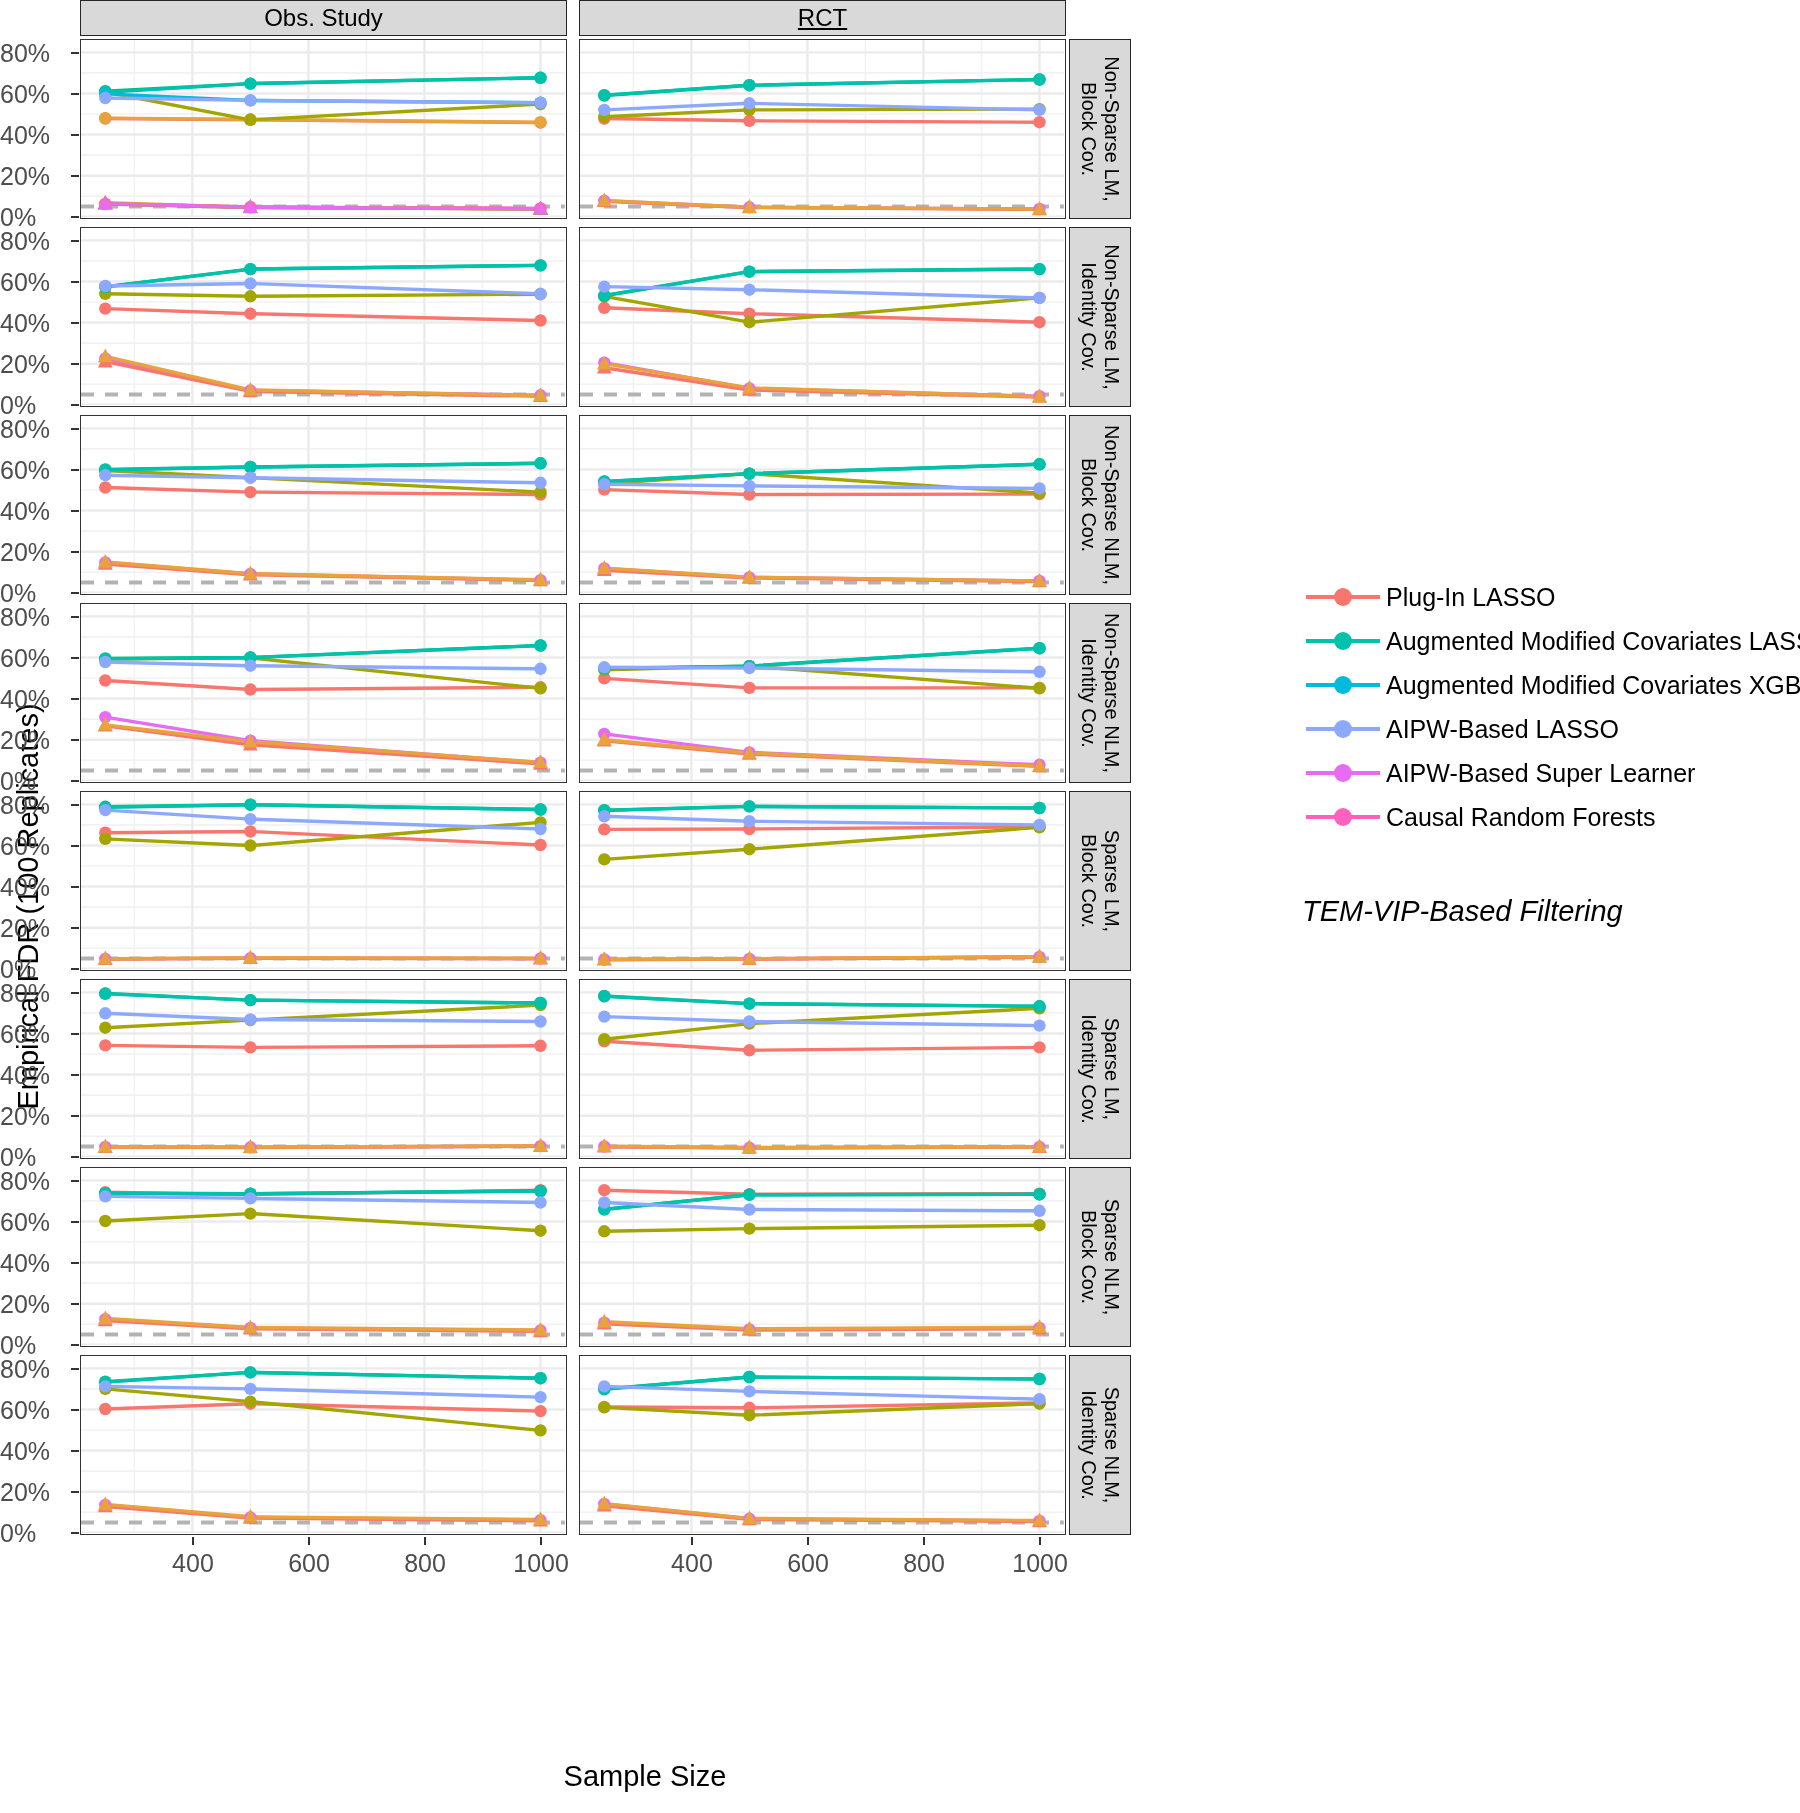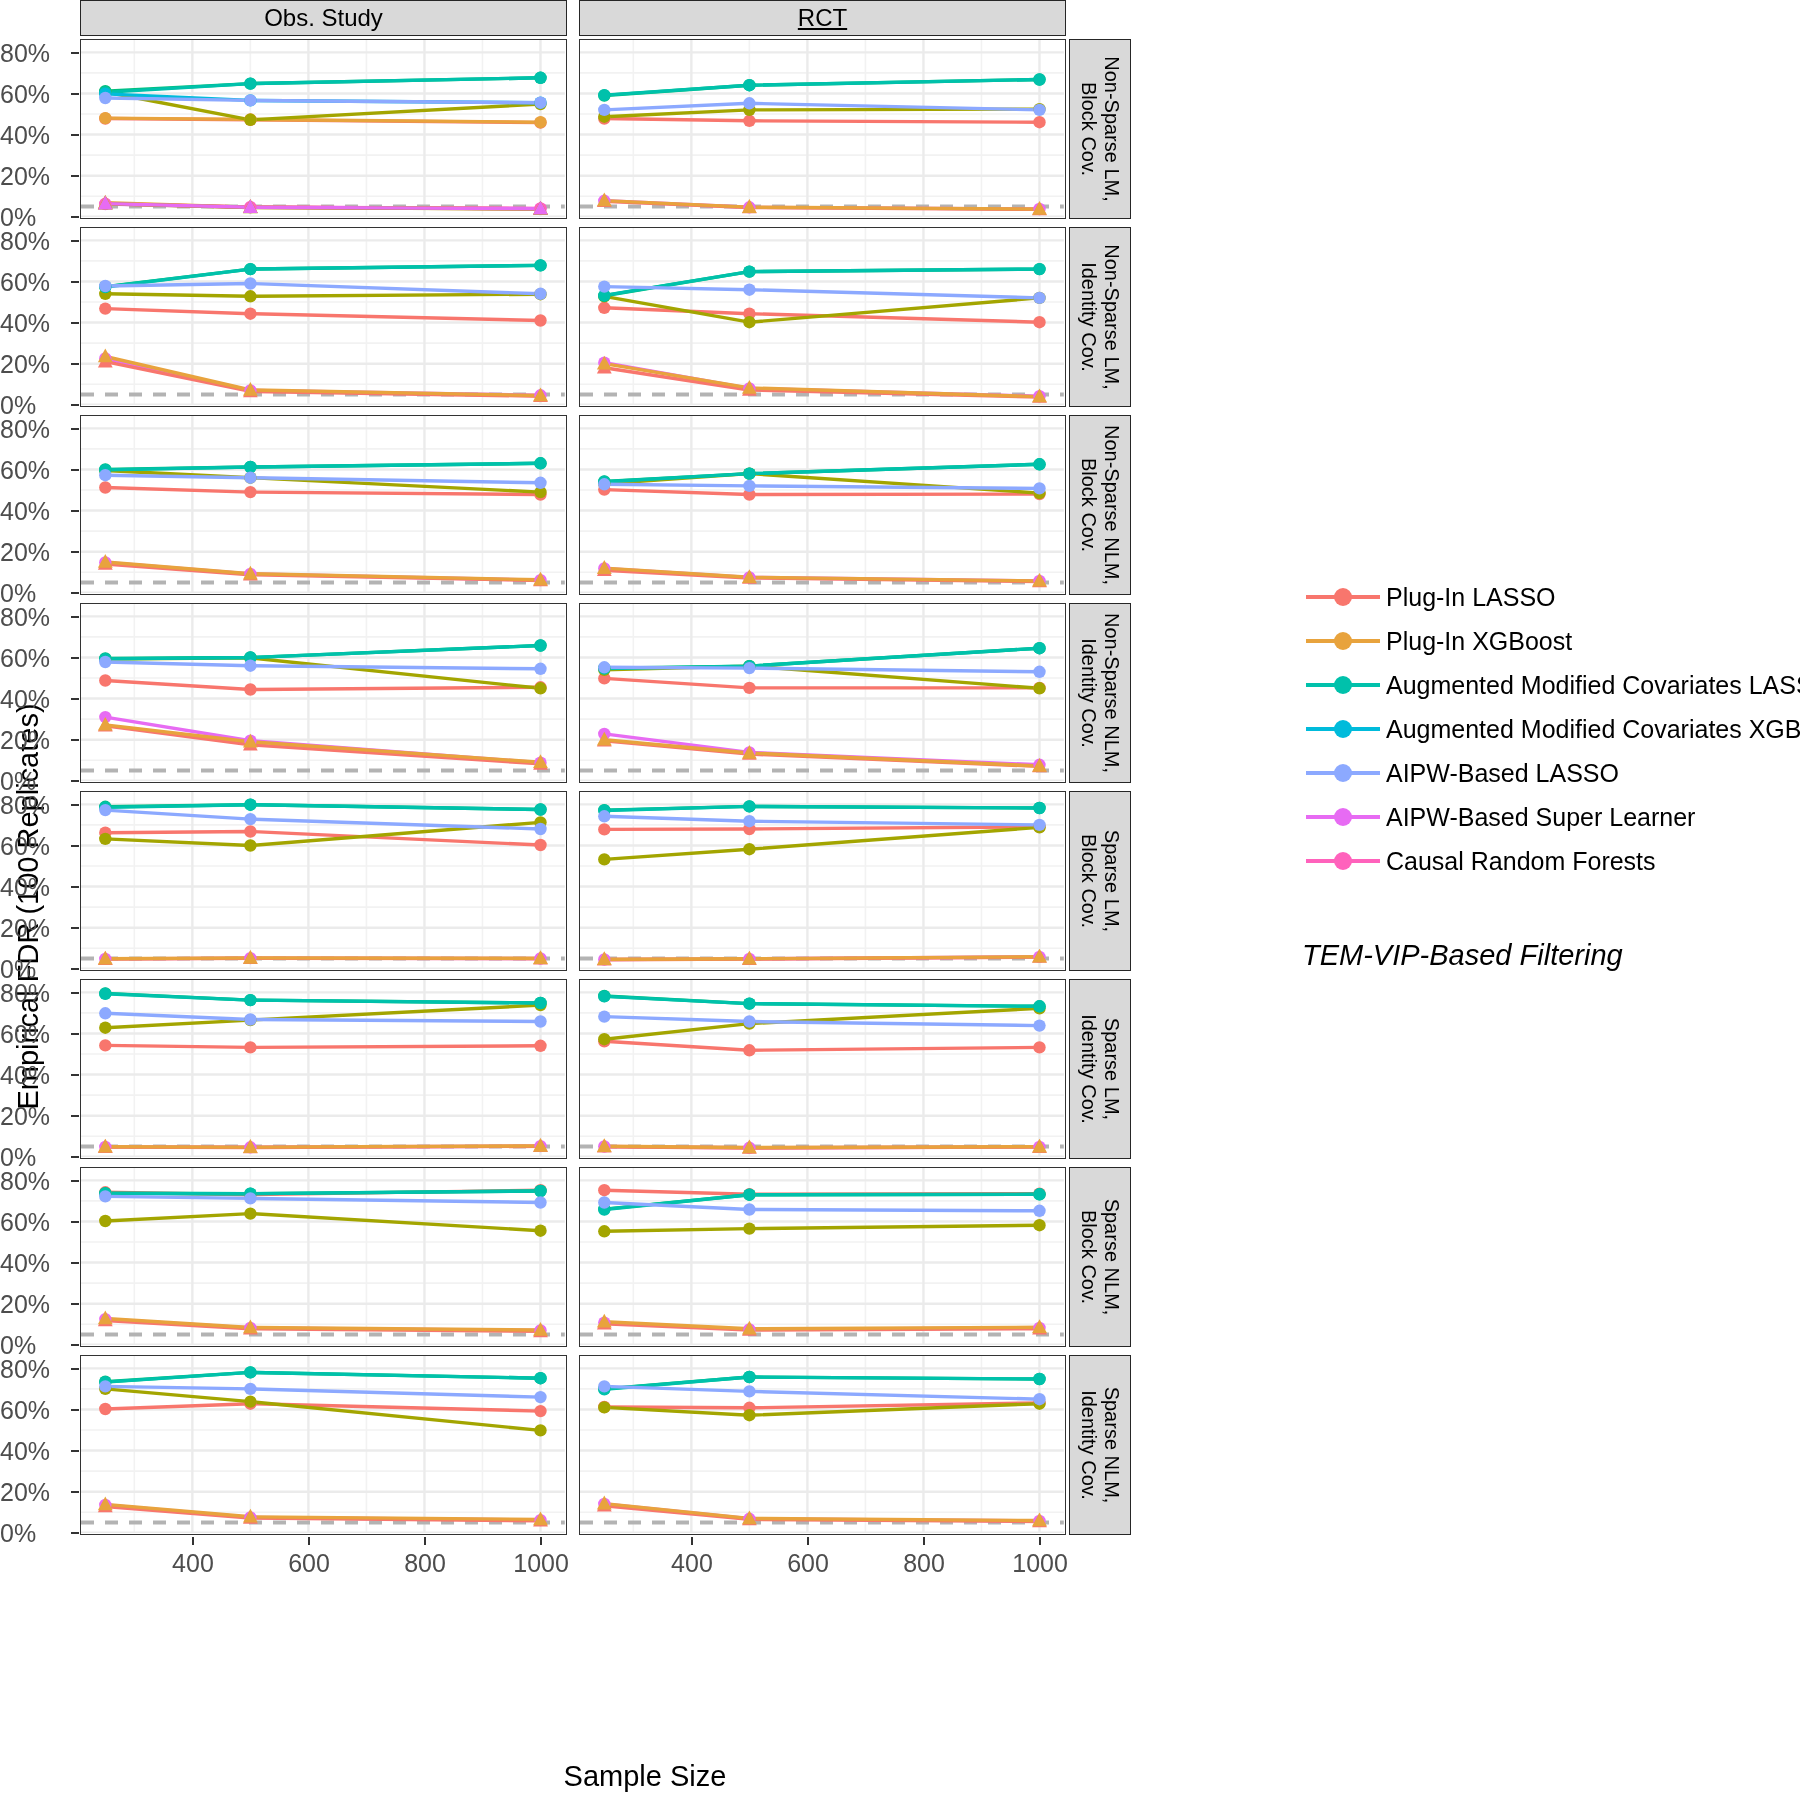--- a/index.html
+++ b/index.html
@@ -1103,29 +1103,20 @@
             <svg width="86" height="44">
               <line x1="6" y1="22" x2="80" y2="22" stroke="#F8766D" stroke-width="4"></line>
               <circle cx="43" cy="22" r="9" fill="#F8766D"></circle>
             </svg>
           </div>
           <div class="legend-label">Plug-In LASSO</div>
         </div>
         <div class="legend-row">
           <div class="legend-key">
             <svg width="86" height="44">
-              <line x1="6" y1="22" x2="80" y2="22" stroke="#E8A33D" stroke-width="4"></line>
-              <circle cx="43" cy="22" r="9" fill="#E8A33D"></circle>
-            </svg>
-          </div>
-          <div class="legend-label">Plug-In XGBoost</div>
-        </div>
-        <div class="legend-row">
-          <div class="legend-key">
-            <svg width="86" height="44">
               <line x1="6" y1="22" x2="80" y2="22" stroke="#00C1AB" stroke-width="4"></line>
               <circle cx="43" cy="22" r="9" fill="#00C1AB"></circle>
             </svg>
           </div>
           <div class="legend-label">Augmented Modified Covariates LASSO</div>
         </div>
         <div class="legend-row">
           <div class="legend-key">
             <svg width="86" height="44">
               <line x1="6" y1="22" x2="80" y2="22" stroke="#00BBDB" stroke-width="4"></line>

